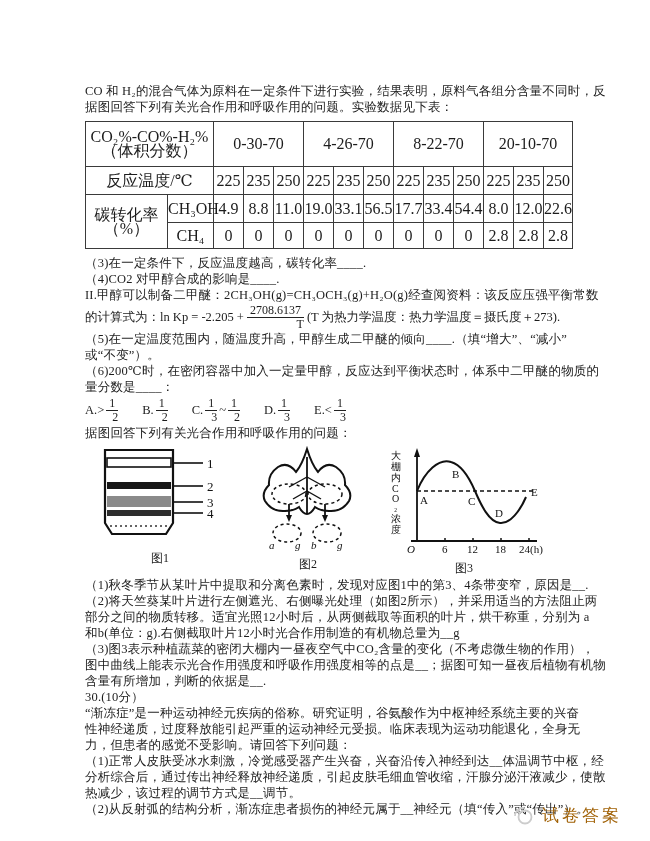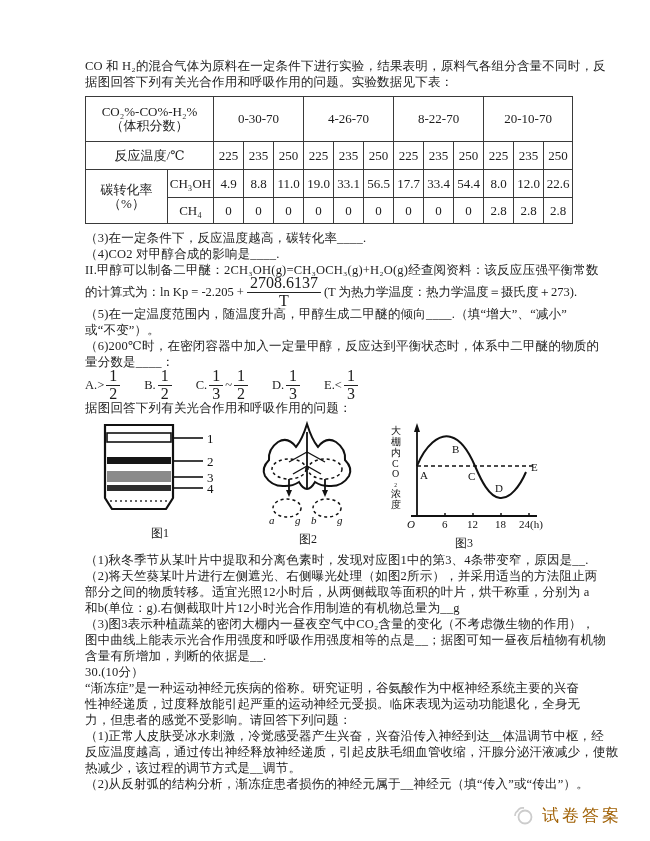--- a/index.html
+++ b/index.html
@@ -1,29 +1,29 @@
 <!DOCTYPE html>
 <html><head>
 <meta charset="utf-8">
 <style>
   html,body{margin:0;padding:0;}
   body{width:650px;height:841px;background:#ffffff;font-family:"Liberation Serif","DejaVu Serif",serif;color:#1c1c1c;}
   .page{position:relative;width:650px;height:841px;overflow:hidden;background:#fff;}
-  .content{position:absolute;left:85px;top:58px;width:490px;font-size:12.5px;line-height:16px;}
+  .content{position:absolute;left:85px;top:83px;width:490px;font-size:12.5px;line-height:16px;}
   .tline{white-space:nowrap;letter-spacing:0.2px;}
   
-  table.dtab{border-collapse:collapse;table-layout:fixed;width:487px;margin:6px 0 6px 0;font-size:13px;}
+  table.dtab{border-collapse:collapse;table-layout:fixed;width:487px;margin:6px 0 6px 0;font-size:16px;}
   table.dtab td{border:1px solid #3a3a3a;text-align:center;vertical-align:middle;padding:0;line-height:14px;}
   td.h2{height:44px;}
   tr.rt td{height:27px;}
   tr.rv td{height:27px;text-align:center;}
   tr.rw td{height:25px;}
   
   .formula-line{display:flex;align-items:center;height:28px;white-space:nowrap;}
-  .frac{display:inline-block;text-align:center;font-size:16px;line-height:1.05;margin:0 3px;vertical-align:middle;}
+  .frac{display:inline-block;text-align:right;font-size:12px;line-height:1.05;margin:0 3px;vertical-align:middle;}
   .frac .fn{display:block;border-bottom:1px solid #222;padding:0 3px;}
   .frac .fd{display:block;}
   
   .opts{display:flex;align-items:center;height:30px;white-space:nowrap;}
   .opt{margin-right:22px;display:inline-flex;align-items:center;}
   .opt .frac{margin:0 2px;}
   
   .figrow{display:flex;align-items:flex-start;margin:4px 0 2px 6px;}
   .figblock{text-align:center;}
   .figcap{font-size:12px;margin-top:0;line-height:14px;}
@@ -272,21 +272,21 @@
     <div class="tline">和b(单位：g).右侧截取叶片12小时光合作用制造的有机物总量为__g</div>
     <div class="tline">（3)图3表示种植蔬菜的密闭大棚内一昼夜空气中CO₂含量的变化（不考虑微生物的作用），</div>
     <div class="tline">图中曲线上能表示光合作用强度和呼吸作用强度相等的点是__；据图可知一昼夜后植物有机物</div>
     <div class="tline">含量有所增加，判断的依据是__.</div>
 
     <div class="tline">30.(10分）</div>
     <div class="tline">“渐冻症”是一种运动神经元疾病的俗称。研究证明，谷氨酸作为中枢神经系统主要的兴奋</div>
     <div class="tline">性神经递质，过度释放能引起严重的运动神经元受损。临床表现为运动功能退化，全身无</div>
     <div class="tline">力，但患者的感觉不受影响。请回答下列问题：</div>
     <div class="tline">（1)正常人皮肤受冰水刺激，冷觉感受器产生兴奋，兴奋沿传入神经到达__体温调节中枢，经</div>
-    <div class="tline">反应温度越高，通过传出神经释放神经递质，引起皮肤毛细血管收缩，汗腺分泌汗液减少，使散</div>
+    <div class="tline">分析综合后，通过传出神经释放神经递质，引起皮肤毛细血管收缩，汗腺分泌汗液减少，使散</div>
     <div class="tline">热减少，该过程的调节方式是__调节。</div>
     <div class="tline">（2)从反射弧的结构分析，渐冻症患者损伤的神经元属于__神经元（填“传入”或“传出”）。</div>
 
   </div>
 
   <div class="watermark">
     <svg width="24" height="24" viewBox="0 0 24 24">
       <circle cx="13" cy="14" r="6.5" fill="none" stroke="#cccccc" stroke-width="1.8"></circle>
       <path d="M5,9 Q7,4 12,5" fill="none" stroke="#cccccc" stroke-width="1.8"></path>
       <path d="M3,13 Q3,9 6,8" fill="none" stroke="#cccccc" stroke-width="1.6"></path>

